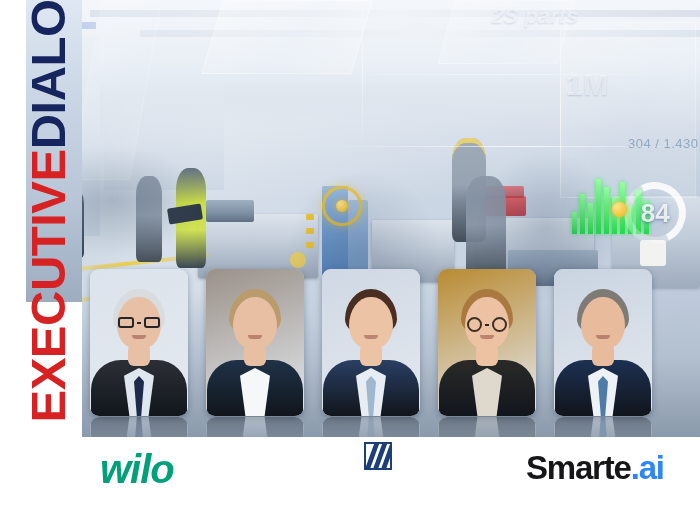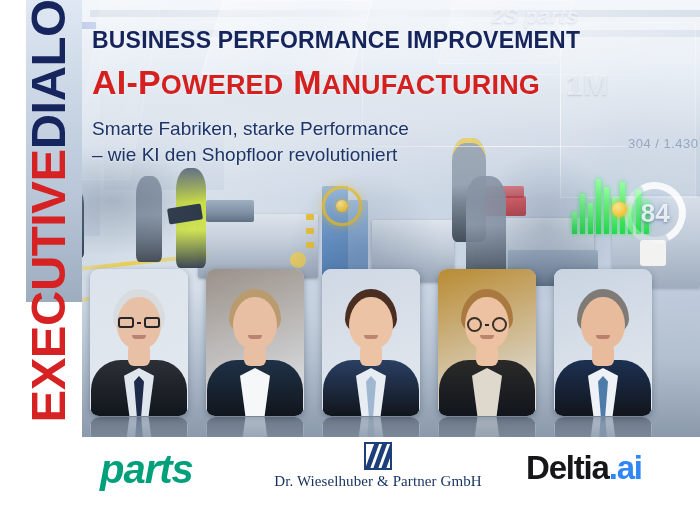--- a/index.html
+++ b/index.html
@@ -359,28 +359,20 @@
 
   <div class="left-rail">
     <div class="rail-window">
       <div class="rail-window-img"></div>
     </div>
     <div class="brand-vertical">
       <span class="b-exec">EXECUTIVE</span><span class="b-dial">DIALOG</span>
     </div>
   </div>
 
-  <div class="title-wrap">
-    <div class="eyebrow">BUSINESS PERFORMANCE IMPROVEMENT</div>
-    <div class="headline"><span>AI-P</span><span class="sc">OWERED</span><span> M</span><span class="sc">ANUFACTURING</span></div>
-    <div class="subline">
-      <div>Smarte Fabriken, starke Performance</div>
-      <div>– wie KI den Shopfloor revolutioniert</div>
-    </div>
-  </div>
 
   <div class="portraits" id="portrait-row">
       <div class="portrait-cell">
         <div class="portrait">
           <div class="bgx" style="background: linear-gradient(160deg, rgb(219, 227, 236), rgba(255, 255, 255, 0.45));"></div>
           <div class="torso" style="width: 96px; height: 56px; background: linear-gradient(rgb(44, 47, 54), rgb(17, 21, 28));"></div>
           <div class="shirt" style="background: rgb(223, 230, 238);"></div>
           <div class="tie" style="background: rgb(29, 42, 74);"></div>
           <div class="torso" style="width: 22px; height: 22px; bottom: 50px; border-radius: 6px; background: rgb(231, 192, 166);"></div>
           <div class="hair" style="top: 20px; width: 52px; height: 46px; background: rgb(217, 220, 223);"></div>
@@ -480,27 +472,26 @@
             <div class="shirt" style="background: rgb(238, 242, 246);"></div>
             <div class="tie" style="background: rgb(79, 123, 168);"></div>
           </div>
         </div>
       </div>
     </div>
 
   <div class="bottom-band"></div>
   <div class="logos">
 
-    <div class="logo-wilo">parts</div>
+    <div class="logo-wilo">wilo</div>
 
     <div class="logo-wup">
       <div class="wup-mark">
         <i style="left:3px;"></i>
           <i style="left:11px;"></i>
           <i style="left:19px;"></i>
       </div>
-      <div class="wup-name">Dr. Wieselhuber &amp; Partner GmbH</div>
     </div>
 
-    <div class="logo-deltia"><span>Deltia</span><span class="ai">.ai</span></div>
+    <div class="logo-deltia"><span>Smarte</span><span class="ai">.ai</span></div>
   </div>
 
 </div>
 
 </body></html>

